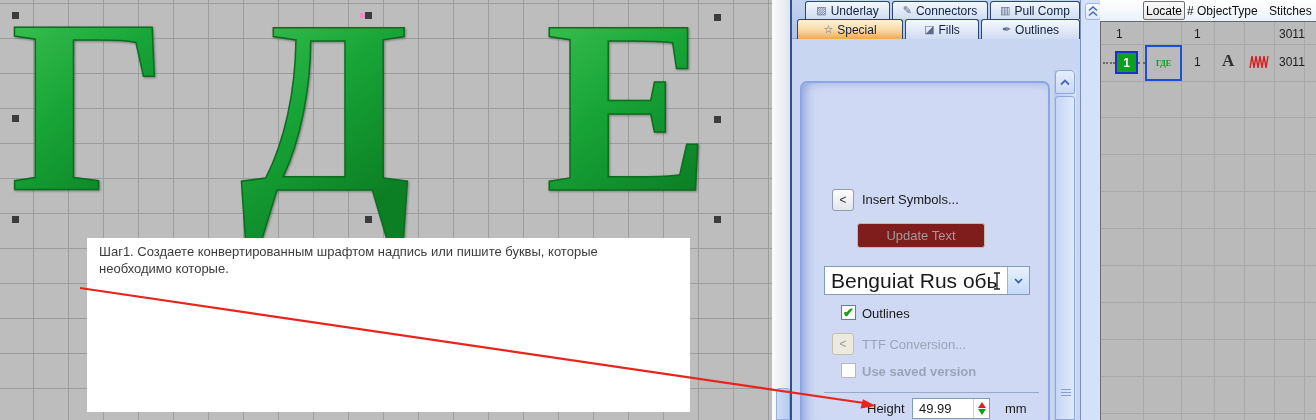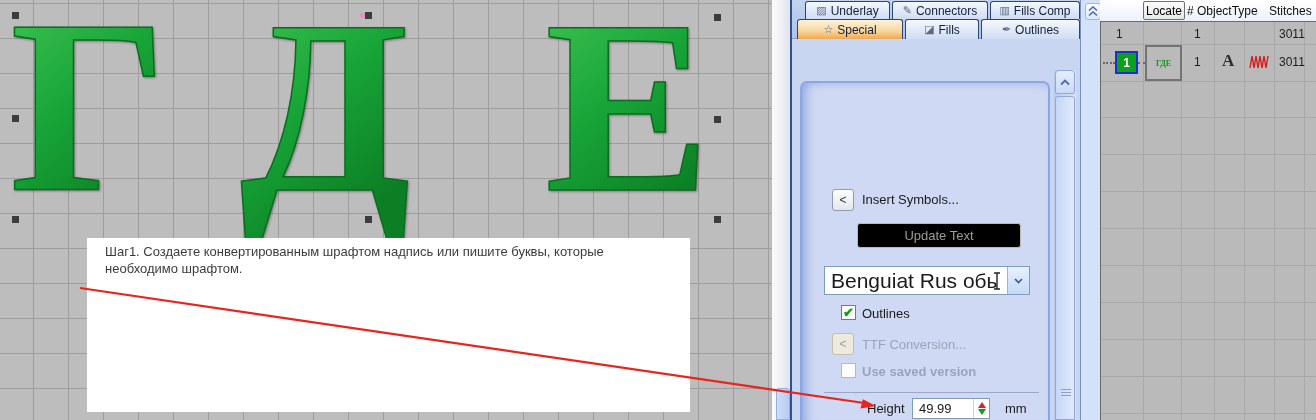--- a/index.html
+++ b/index.html
@@ -20,21 +20,21 @@
   .letters-svg { position:absolute; left:0; top:0; }
   .letters-svg text {
     font-family:"Liberation Serif","DejaVu Serif",serif; font-weight:bold;
     fill:url(#letterGrad); stroke:#0a6e1e; stroke-width:1.5;
     filter:drop-shadow(1px 1px 1px rgba(0,0,0,0.35));
   }
   .handle { position:absolute; width:7px; height:7px; background:#3c3c3c; }
   .rotate-mark { position:absolute; width:7px; height:5px; background:#f08cc8; }
   .note-box {
     position:absolute; left:87px; top:238px; width:603px; height:174px;
-    background:#ffffff; padding:5px 18px; line-height:17px; color:#3c3c3c;
+    background:#ffffff; padding:5px 12px; line-height:17px; color:#3c3c3c;
     font-size:13px;
   }
 
   
   .gap-strip { position:absolute; left:772px; top:0; width:18px; height:420px;
     background:linear-gradient(to right,#fbfbfb,#eceef4 60%,#dfe3ee); }
   .hscroll-stub { position:absolute; left:776px; top:388px; width:14px; height:32px;
     background:linear-gradient(to right,#cdddf8,#b9cdf0); border:1px solid #98b0dc; border-radius:3px 3px 0 0; }
 
   
@@ -60,22 +60,22 @@
     background:#cfd9f4; border:2px solid #8ba6e4; border-radius:7px 7px 0 0;
     box-shadow:inset 10px 0 12px -7px #89a2de, inset 0 8px 10px -7px #aebfe8; }
   .textarea { position:absolute; left:25px; top:11px; width:197px; height:88px;
     background:#fff; border:1px solid #7f9db9; border-top-color:#5e7b94; padding:3px 6px; font-size:13px; }
   .small-btn { position:absolute; width:22px; height:22px; border:1px solid #8e9cb4; border-radius:3px;
     background:linear-gradient(#fdfdfd,#e3e7ee); font-size:12px; color:#333;
     display:flex; align-items:center; justify-content:center; }
   .small-btn.disabled { background:#eceade; border-color:#c4c0ae; color:#9a9a9a; }
   .plain-lbl { position:absolute; white-space:nowrap; }
   .plain-lbl.disabled { color:#9aa4b8; }
-  .update-btn { position:absolute; left:55px; top:140px; width:164px; height:25px;
-    background:#000000; border:1px solid #bdbcb2; border-radius:3px; color:#9d9d9d;
+  .update-btn { position:absolute; left:55px; top:140px; width:128px; height:25px;
+    background:#7f1d1d; border:1px solid #bdbcb2; border-radius:3px; color:#9d9d9d;
     font-size:13px; display:flex; align-items:center; justify-content:center; }
   .font-combo { left:22px; top:183px; width:206px; height:29px; font-size:21px; }
   .ibeam { position:absolute; right:28px; top:5px; }
   .checkbox { position:absolute; width:15px; height:15px; background:#fff; border:1px solid #5f7f9a;
     display:flex; align-items:center; justify-content:center; }
   .checkbox .check { color:#12a012; font-size:13px; font-weight:bold; line-height:1; }
   .checkbox.disabled { border-color:#b4b8c0; background:#fdfdfd; }
   .sep { position:absolute; left:22px; top:309px; width:215px; height:1px; background:#9aa8c8; }
   .height-input { position:absolute; left:110px; top:315px; width:78px; height:21px;
     background:#fff; border:1px solid #7f9db9; display:flex; align-items:center; }
@@ -114,21 +114,21 @@
   .col-line { position:absolute; top:0; bottom:0; width:1px; background:#a9a9a9; }
   .row-line { position:absolute; left:0; right:0; height:1px; background:#a9a9a9; }
   .empty-rows { position:absolute; left:0; right:0; top:59px; bottom:0;
     background:repeating-linear-gradient(to bottom, transparent 0 36px, #a9a9a9 36px 37px); }
   .cell { position:absolute; font-size:12px; color:#1c1c1c; }
   .tree-dots { position:absolute; height:0; border-top:2px dotted #6a6a6a; }
   .badge { position:absolute; left:14px; top:29px; width:23px; height:23px;
     background:#0da01e; border:2px solid #1a30cc; color:#fff; font-size:12px; font-weight:bold;
     display:flex; align-items:center; justify-content:center; }
   .thumb { position:absolute; left:44px; top:23px; width:37px; height:36px;
-    border:2px solid #737373; display:flex; align-items:center; justify-content:center;
+    border:2px solid #1d4ed8; display:flex; align-items:center; justify-content:center;
     color:#0d9a1e; font-size:8px; font-weight:bold; font-family:"Liberation Serif",serif; letter-spacing:0; }
   .a-glyph { font-family:"Liberation Serif",serif; font-weight:bold; font-size:17px; color:#2e2e2e; }
 
   .arrow-overlay { position:absolute; left:0; top:0; z-index:50; pointer-events:none; }
 </style>
 </head>
 <body>
 
 <div class="screen">
 
@@ -151,41 +151,41 @@
     <span class="handle" style="left:365px; top:12px;"></span>
     <span class="handle" style="left:714px; top:14px;"></span>
     <span class="handle" style="left:12px;  top:115px;"></span>
     <span class="handle" style="left:714px; top:116px;"></span>
     <span class="handle" style="left:12px;  top:216px;"></span>
     <span class="handle" style="left:365px; top:216px;"></span>
     <span class="handle" style="left:714px; top:216px;"></span>
 
     <div class="note-box">
       <div>Шаг1. Создаете конвертированным шрафтом надпись или пишите буквы, которые</div>
-      <div>необходимо шрафтом.</div>
+      <div>необходимо которые.</div>
     </div>
   </div>
 
   <div class="gap-strip"></div>
   <div class="hscroll-stub"></div>
 
   <div class="props">
     <div class="tabs-bg"></div>
 
     <div class="tab" style="left:13px; top:1px; width:85px; height:18px;">
       <span class="tab-icon">▨</span>
       <span>Underlay</span>
     </div>
     <div class="tab" style="left:100px; top:1px; width:96px; height:18px;">
       <span class="tab-icon">✎</span>
       <span>Connectors</span>
     </div>
     <div class="tab" style="left:198px; top:1px; width:90px; height:18px;">
       <span class="tab-icon">▥</span>
-      <span>Fills Comp</span>
+      <span>Pull Comp</span>
     </div>
 
     <div class="tab active" style="left:5px; top:19px; width:106px; height:20px;">
       <span class="tab-icon">☆</span>
       <span>Special</span>
     </div>
     <div class="tab" style="left:113px; top:19px; width:74px; height:20px;">
       <span class="tab-icon">◪</span>
       <span>Fills</span>
     </div>

